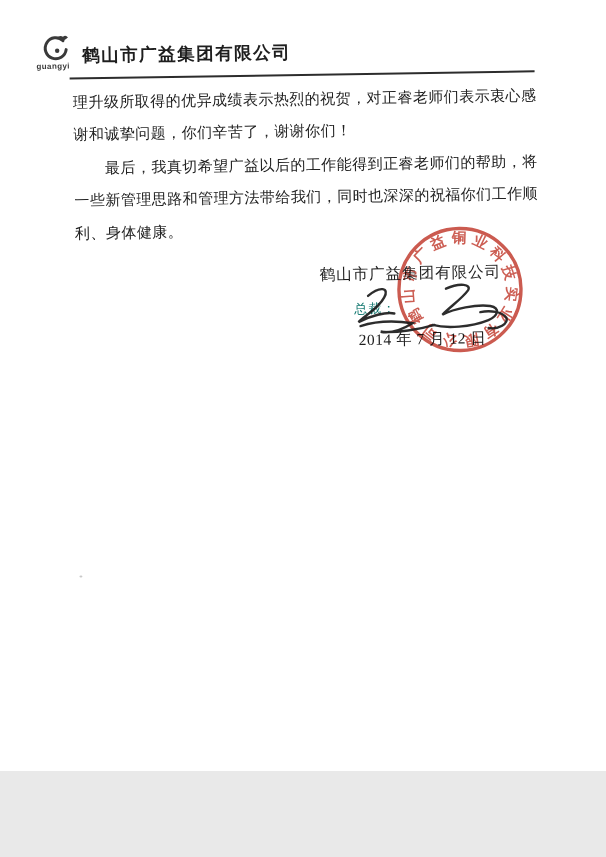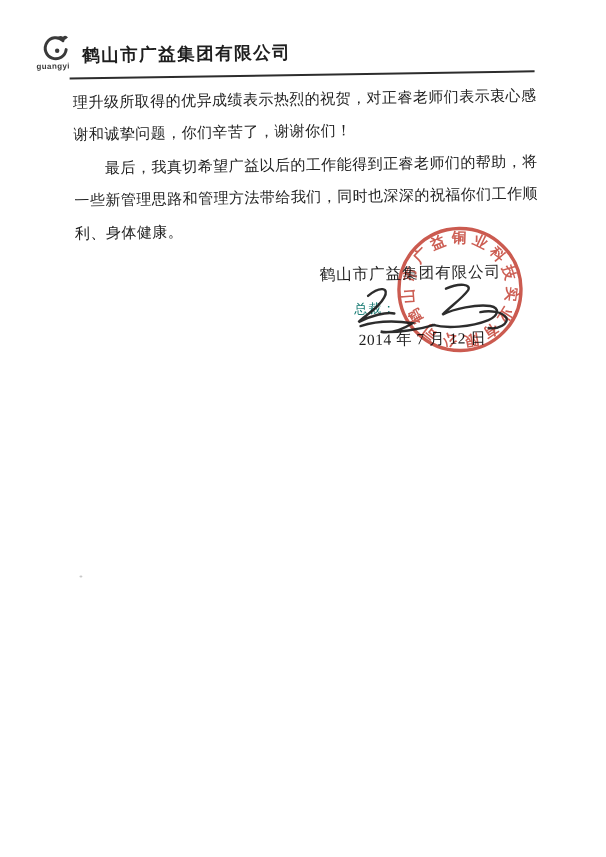--- a/index.html
+++ b/index.html
@@ -1,19 +1,19 @@
 <!DOCTYPE html>
 <html><head>
 <meta charset="utf-8">
 <style>
   html, body { margin: 0; padding: 0; background: #e9e9e9; }
   .page {
     position: relative;
     width: 606px;
-    height: 857px;
+    height: 771px;
     background: #ffffff;
     overflow: hidden;
     font-family: "Liberation Serif", "DejaVu Serif", serif;
     color: #262626;
   }
   .skew-wrap {
     position: absolute;
     left: 0; top: 0; right: 0; bottom: 0;
     transform: rotate(-0.9deg);
     transform-origin: 300px 420px;

